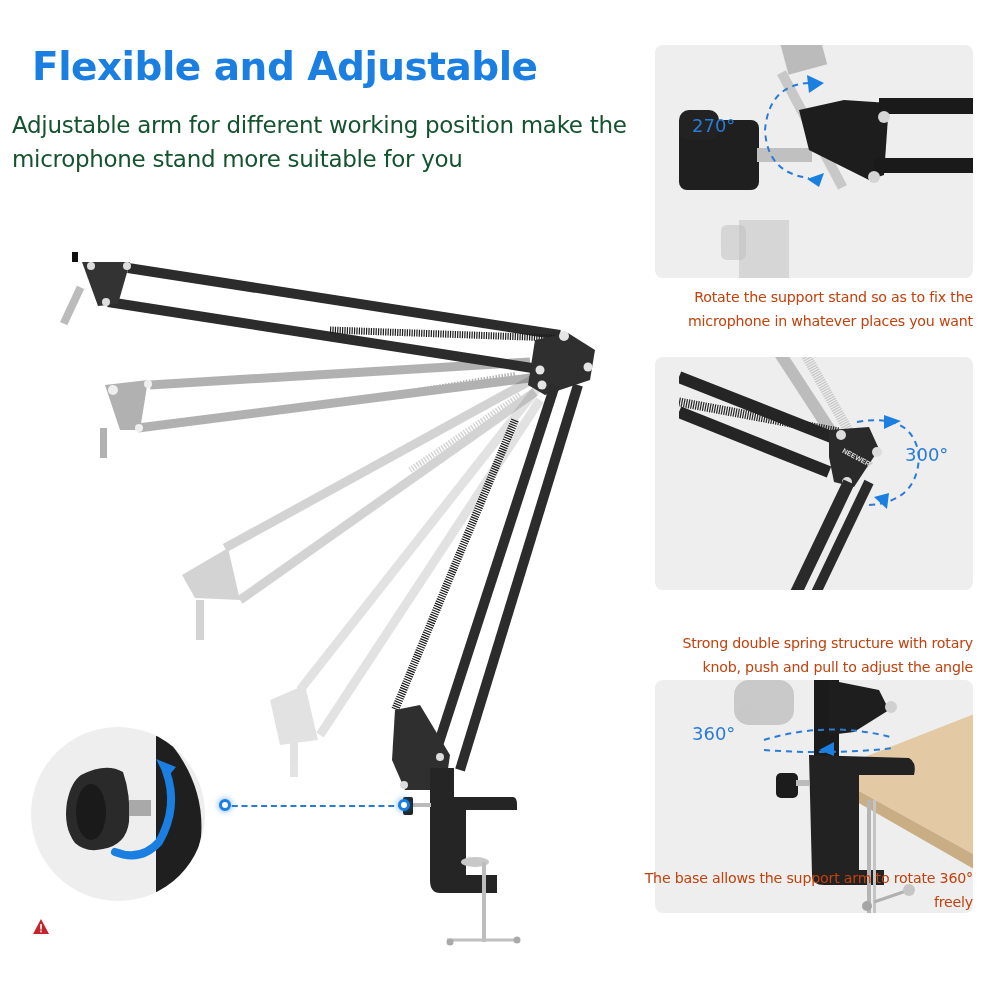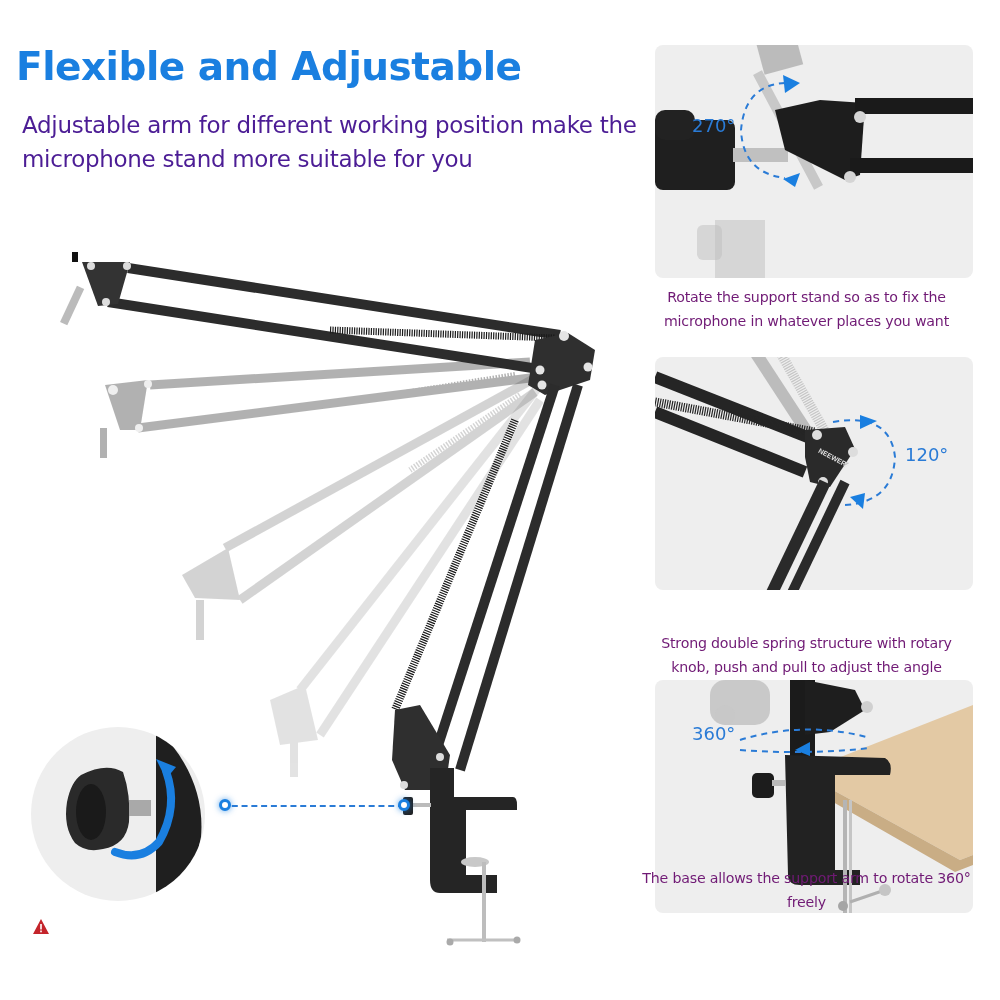--- a/index.html
+++ b/index.html
@@ -1,28 +1,28 @@
 <!DOCTYPE html>
 <html><head>
 <meta charset="utf-8">
 <style>
   * { box-sizing: border-box; margin: 0; padding: 0; }
   html, body { width: 1000px; height: 1000px; background: #ffffff; overflow: hidden; }
   body { position: relative; font-family: "DejaVu Sans", "Liberation Sans", sans-serif; }
 
   .title {
-    position: absolute; left: 16px; top: 44px;
+    position: absolute; left: 32px; top: 44px;
     font-family: "DejaVu Sans", sans-serif; font-weight: bold;
     font-size: 39px; letter-spacing: -0.5px; color: #1a7fe0;
     white-space: nowrap;
   }
   .subtitle {
-    position: absolute; left: 22px; top: 108px; width: 620px;
+    position: absolute; left: 12px; top: 108px; width: 620px;
     font-family: "DejaVu Sans", sans-serif; font-size: 23px; line-height: 34px;
-    color: #4c1d95; letter-spacing: -0.3px;
+    color: #14532d; letter-spacing: -0.3px;
   }
 
   .main-illus { position: absolute; left: 0; top: 200px; width: 640px; height: 760px; }
 
   .zoom-circle {
     position: absolute; left: 31px; top: 727px; width: 174px; height: 174px;
     border-radius: 50%; background: #eeeeee; overflow: hidden;
   }
   .guide-line {
     position: absolute; left: 222px; top: 805px; width: 182px; height: 0;
@@ -37,26 +37,26 @@
   .warning {
     position: absolute; left: 33px; top: 918px; width: 330px;
     font-family: "Liberation Sans", sans-serif; font-weight: bold; font-size: 14px;
     line-height: 17px; color: #c4242b; display: flex;
   }
   .warning-icon { width: 16px; height: 15px; margin-right: 6px; margin-top: 1px; flex: 0 0 auto; }
   .warning-text { white-space: pre-line; }
 
   .feature-panel {
     position: absolute; left: 655px; width: 318px; height: 233px;
-    background: #eeeeee; border-radius: 8px; overflow: hidden;
+    background: #eeeeee; border-radius: 8px; overflow: hidden; padding-left: 24px;
   }
   .feature-caption {
-    position: absolute; left: 640px; width: 333px; text-align: center;
+    position: absolute; left: 640px; width: 333px; text-align: right;
     font-family: "DejaVu Sans", sans-serif; font-size: 14.2px; line-height: 24px;
-    color: #701a75; letter-spacing: -0.2px;
+    color: #c2410c; letter-spacing: -0.2px;
   }
   .angle-label {
     position: absolute; font-family: "DejaVu Sans", sans-serif; font-size: 18px;
     color: #2a7bd6;
   }
 </style>
 </head>
 <body>
 
 <h1 class="title">Flexible and Adjustable</h1>
@@ -198,21 +198,21 @@
     <circle cx="162" cy="78" r="5" fill="#ddd"></circle>
     <circle cx="198" cy="95" r="5" fill="#ddd"></circle>
     <circle cx="168" cy="125" r="5" fill="#ddd"></circle>
     <text x="162" y="98" font-family="Liberation Sans, sans-serif" font-size="7" font-weight="bold" fill="#ddd" transform="rotate(28 168 98)">NEEWER</text>
     <line x1="170" y1="125" x2="115" y2="240" stroke="#2a2a2a" stroke-width="12"></line>
     <line x1="190" y1="125" x2="135" y2="240" stroke="#2a2a2a" stroke-width="10"></line>
     <path d="M178,65 Q235,55 240,100 Q238,145 190,148" fill="none" stroke="#2a7bd6" stroke-width="2" stroke-dasharray="6 5"></path>
     <polygon points="205,58 222,64 205,72" fill="#1a7fe0"></polygon>
     <polygon points="195,140 210,136 208,152" fill="#1a7fe0"></polygon>
   </svg>
-  <span class="angle-label" style="left:250px; top:87px;">120°</span>
+  <span class="angle-label" style="left:250px; top:87px;">300°</span>
 </div>
 <p class="feature-caption" style="top:631px;">Strong double spring structure with rotary knob, push and pull to adjust the angle</p>
 
 <div class="feature-panel" style="top:680px;">
   <svg width="318" height="233" viewBox="0 0 318 233">
     <polygon points="178,80 318,25 318,175 305,180 178,110" fill="#e3c9a4"></polygon>
     <polygon points="178,110 305,180 318,175 318,185 300,192 178,122" fill="#c9ad85"></polygon>
     <rect x="55" y="0" width="60" height="45" rx="15" fill="#b0b0b0" opacity="0.6"></rect>
     <circle cx="70" cy="35" r="10" fill="#c8c8c8" opacity="0.7"></circle>
     <rect x="135" y="0" width="25" height="80" fill="#1b1b1b"></rect>

